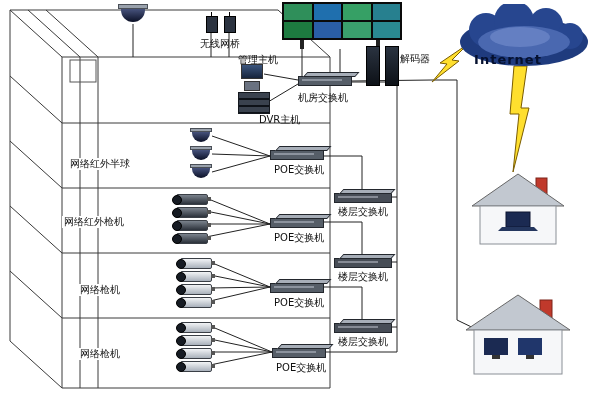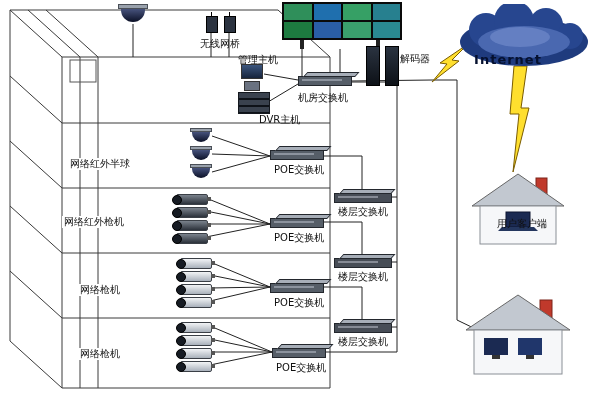--- a/index.html
+++ b/index.html
@@ -225,21 +225,20 @@
 
   <div class="abs" style="left:468px;top:170px;">
     <svg width="100" height="78" viewBox="0 0 100 78">
       <rect x="68" y="8" width="11" height="22" fill="#c0392b" stroke="#7c241a"></rect>
       <polygon points="4,36 50,4 96,36" fill="#c2c8d0" stroke="#666"></polygon>
       <rect x="12" y="36" width="76" height="38" fill="#f6f7f9" stroke="#8a8f96"></rect>
       <rect x="38" y="42" width="24" height="15" fill="#1b2a52" stroke="#0c1430"></rect>
       <polygon points="34,57 66,57 70,61 30,61" fill="#24365e"></polygon>
     </svg>
   </div>
-  <div class="lbl clear center" style="left:478px;top:218px;width:84px;">用户客户端</div>
 
   <div class="abs" style="left:462px;top:290px;">
     <svg width="112" height="88" viewBox="0 0 112 88">
       <rect x="78" y="10" width="12" height="24" fill="#c0392b" stroke="#7c241a"></rect>
       <polygon points="4,40 56,5 108,40" fill="#c2c8d0" stroke="#666"></polygon>
       <rect x="12" y="40" width="88" height="44" fill="#f6f7f9" stroke="#8a8f96"></rect>
       <rect x="22" y="48" width="24" height="17" fill="#1b2a52"></rect>
       <rect x="30" y="65" width="8" height="4" fill="#333"></rect>
       <rect x="56" y="48" width="24" height="17" fill="#20366b"></rect>
       <rect x="64" y="65" width="8" height="4" fill="#333"></rect>

